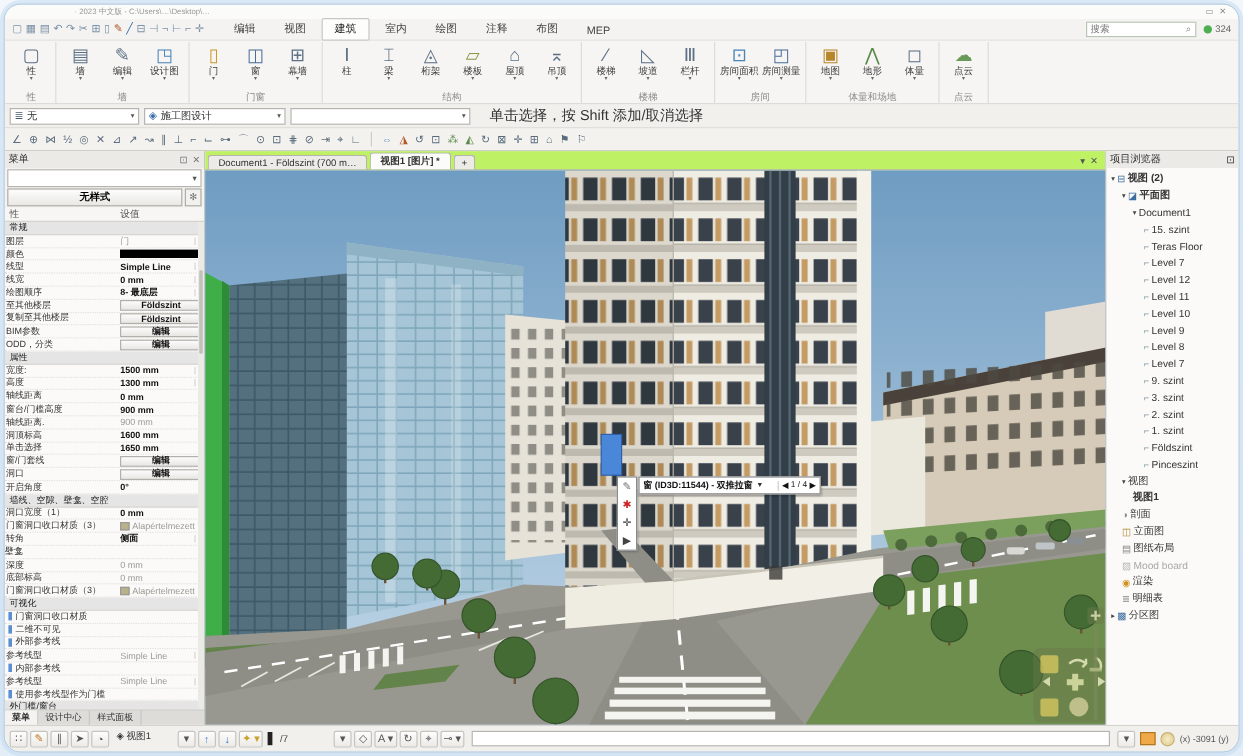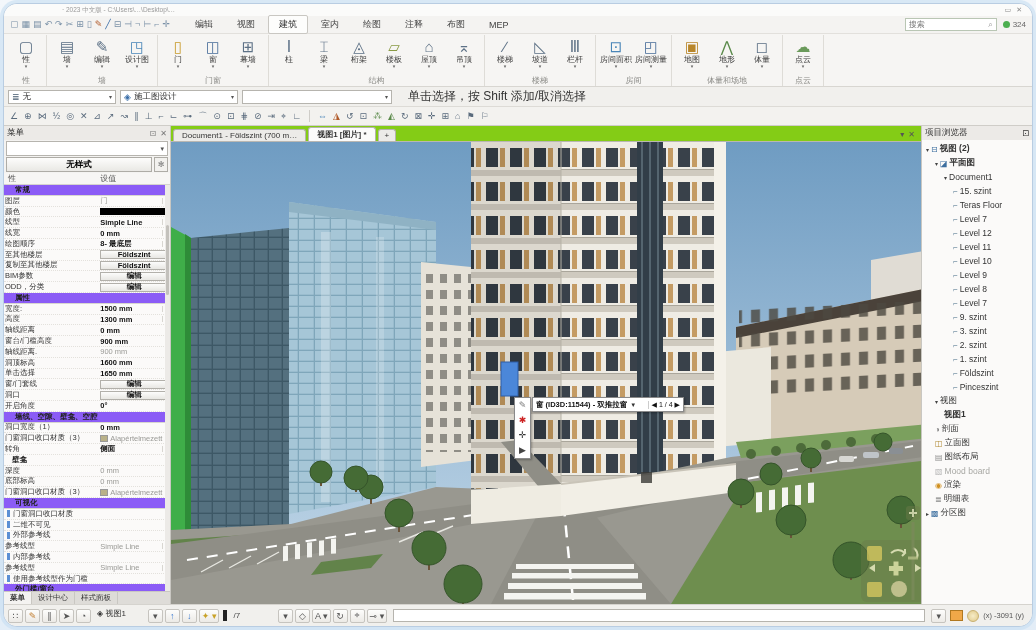--- a/index.html
+++ b/index.html
@@ -54,34 +54,34 @@
   .gear{width:14px;height:15px;border:1px solid #aeaca6;background:#f2f1ee;font-size:8px;color:#777;display:flex;align-items:center;justify-content:center}
   .pcolhead{display:flex;height:12px;border-bottom:1px solid #d5d3ce;font-size:8px;color:#555;align-items:center;background:#f7f6f4}
   .pcolhead .c1{width:58%;padding-left:4px}
   .pcolhead .c2{flex:1}
   .prows{flex:1;overflow:hidden;position:relative;background:#fbfaf9}
   .prow{display:flex;align-items:center;height:10.8px;border-bottom:1px dotted #e3e1dc;font-size:7.5px;color:#333}
   .prow .plab{width:58%;padding-left:1px;white-space:nowrap;overflow:hidden}
   .prow .pval{flex:1;display:flex;align-items:center;font-weight:bold;color:#111;gap:2px;padding-right:2px}
   .prow .pval.dis .pvtext{color:#9a9a96;font-weight:normal}
   .prow .parr{margin-left:auto;font-size:5px;color:#777;border-left:1px solid #d8d6d1;padding-left:2px}
-  .prow.sec{background:#8b5cf6;font-weight:bold;color:#222;padding-left:11px;border-bottom:1px solid #d8d6d1}
-  .prow.sub{font-weight:bold;padding-left:8px;color:#222}
+  .prow.sec{background:#e5e5e5;font-weight:normal;color:#222;padding-left:4px;border-bottom:1px solid #d8d6d1}
+  .prow.sub{font-weight:normal;padding-left:0;color:#222}
   .prow .tgbar{width:3px;height:7px;background:#5b8fd4;margin:0 2px 0 3px}
   .pbtn{flex:1;height:9px;border:1px solid #b2b0aa;background:linear-gradient(#fcfcfb,#e8e7e3);display:flex;align-items:center;justify-content:center;font-size:7.5px;font-weight:bold}
   .psw{width:8px;height:7px;border:1px solid #999;display:inline-block}
   .pswwide{width:100%;height:7px;background:#000;display:inline-block;margin-right:3px}
   .pscroll{position:absolute;right:0;top:0;width:5px;height:100%;background:#eceae7}
   .pscroll .thumb{position:absolute;top:40px;left:1px;width:3px;height:70px;background:#c3c1bc;border-radius:2px}
   .ptabs{height:13px;display:flex;background:#dedcd8;border-top:1px solid #c9c7c2;font-size:7.5px}
   .ptab{padding:1px 6px;border-right:1px solid #c9c7c2;color:#333}
   .ptab.act{background:#f4f3f1;font-weight:bold}
   
   .center{flex:1;display:flex;flex-direction:column;min-width:0}
-  .dtabrow{height:16px;background:#84cc16;display:flex;align-items:flex-end;padding:1px 2px 0 2px;border-bottom:1px solid #b9b7b2}
+  .dtabrow{height:16px;background:#bef264;display:flex;align-items:flex-end;padding:1px 2px 0 2px;border-bottom:1px solid #b9b7b2}
   .dtab{font-size:8px;color:#333;background:#ecebe8;border:1px solid #b5b3ae;border-bottom:0;border-radius:3px 3px 0 0;padding:1px 8px;margin-right:2px;max-width:170px;white-space:nowrap;overflow:hidden;text-overflow:ellipsis}
   .dtab.act{background:#fbfbfa;font-weight:bold}
   .dtab.plus{padding:1px 6px}
   .dtabrow .sp{flex:1}
   .dtabrow .vic{font-size:8px;color:#555;margin:0 4px 2px 0}
   .viewport{position:relative;flex:1;overflow:hidden;background:#87a9c6}
   .viewport svg{position:absolute;inset:0}
   
   .seltools{position:absolute;left:343px;top:255px;width:17px;background:#fff;border:1px solid #8a8a8a;box-shadow:1px 1px 2px rgba(0,0,0,.3);display:flex;flex-direction:column;align-items:center;padding:2px 0;gap:4px;z-index:5}
   .seltools .st{font-size:9px;line-height:11px}

